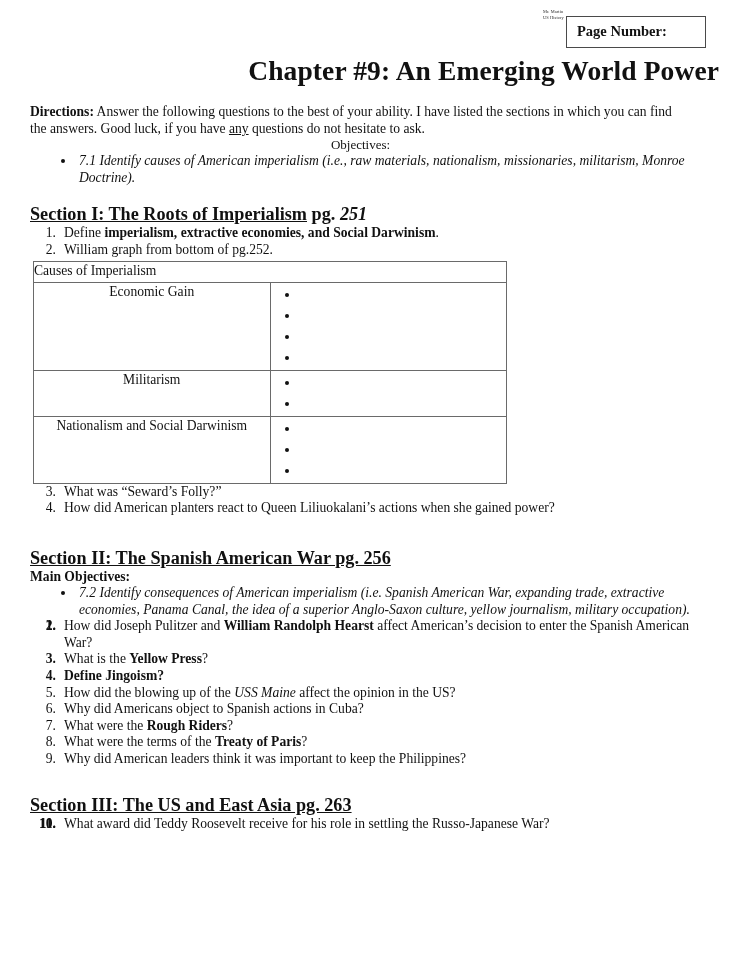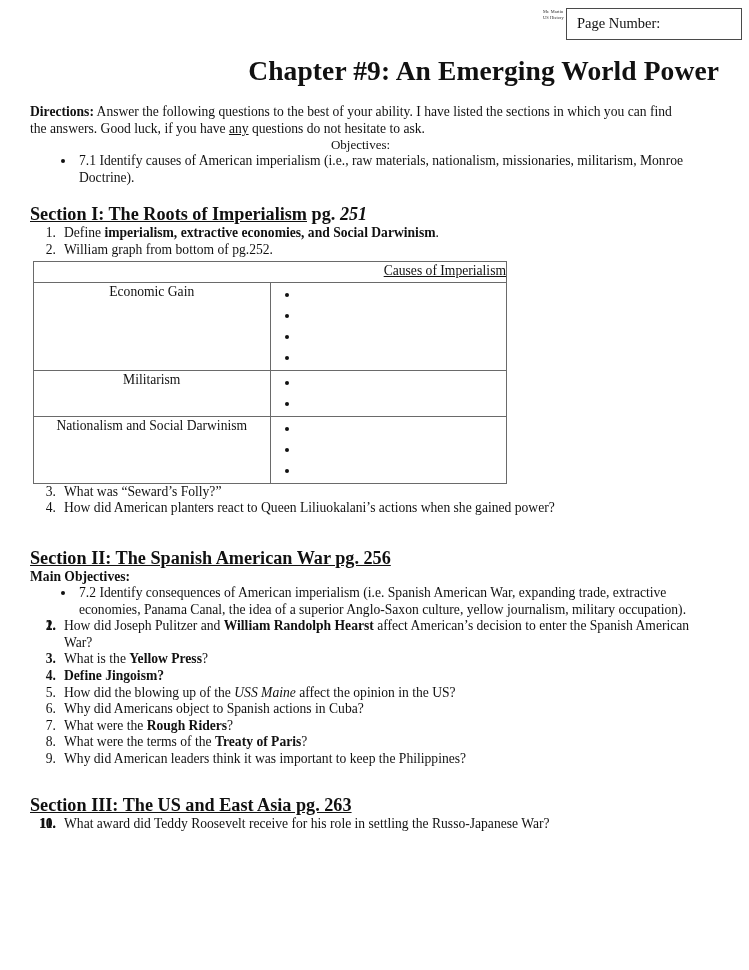--- a/index.html
+++ b/index.html
@@ -38,26 +38,27 @@
     top: 9px;
     font-size: 4.4px;
     line-height: 5.6px;
     color: #2b2b2b;
     letter-spacing: 0.1px;
     white-space: nowrap;
   }
   .pagenum-box {
     position: absolute;
     left: 566px;
-    top: 8px;
-    width: 176px;
+    top: 16px;
+    width: 140px;
     height: 32px;
     border: 1px solid #4a4a4a;
     box-sizing: border-box;
     background: #ffffff;
+    font-weight: bold;
   }
   .pagenum-label {
     position: absolute;
     left: 10px;
     top: 6px;
     font-size: 14.5px;
     color: #111111;
     white-space: nowrap;
   }
 
@@ -89,20 +90,21 @@
   .objectives-label {
     font-size: 13px;
     line-height: 16.4px;
     text-align: center;
   }
 
   ul.bullets {
     margin: 0;
     padding-left: 46px;
     list-style-type: disc;
+    font-style: italic;
   }
   ul.bullets li {
     font-size: 13.6px;
     line-height: 16.4px;
     padding-left: 3px;
     margin-bottom: 0;
   }
 
   
   .section-heading {
@@ -149,23 +151,22 @@
   }
   table.causes td, table.causes th {
     border: 1px solid #6a6a6a;
     font-weight: normal;
     font-size: 13.6px;
     line-height: 16.4px;
     vertical-align: top;
     padding: 1px 5px 2px 5px;
   }
   table.causes th.tbl-title {
-    text-align: right;
+    text-align: left;
     padding: 1px 0 2px 0;
-    text-decoration: underline;
   }
   td.cat-cell { width: 188px; text-align: center; }
   td.bullet-cell { width: 284px; padding-left: 0; }
   ul.blank-bullets {
     margin: 0;
     padding-left: 24px;
     list-style-type: disc;
   }
   ul.blank-bullets li {
     height: 21px;

